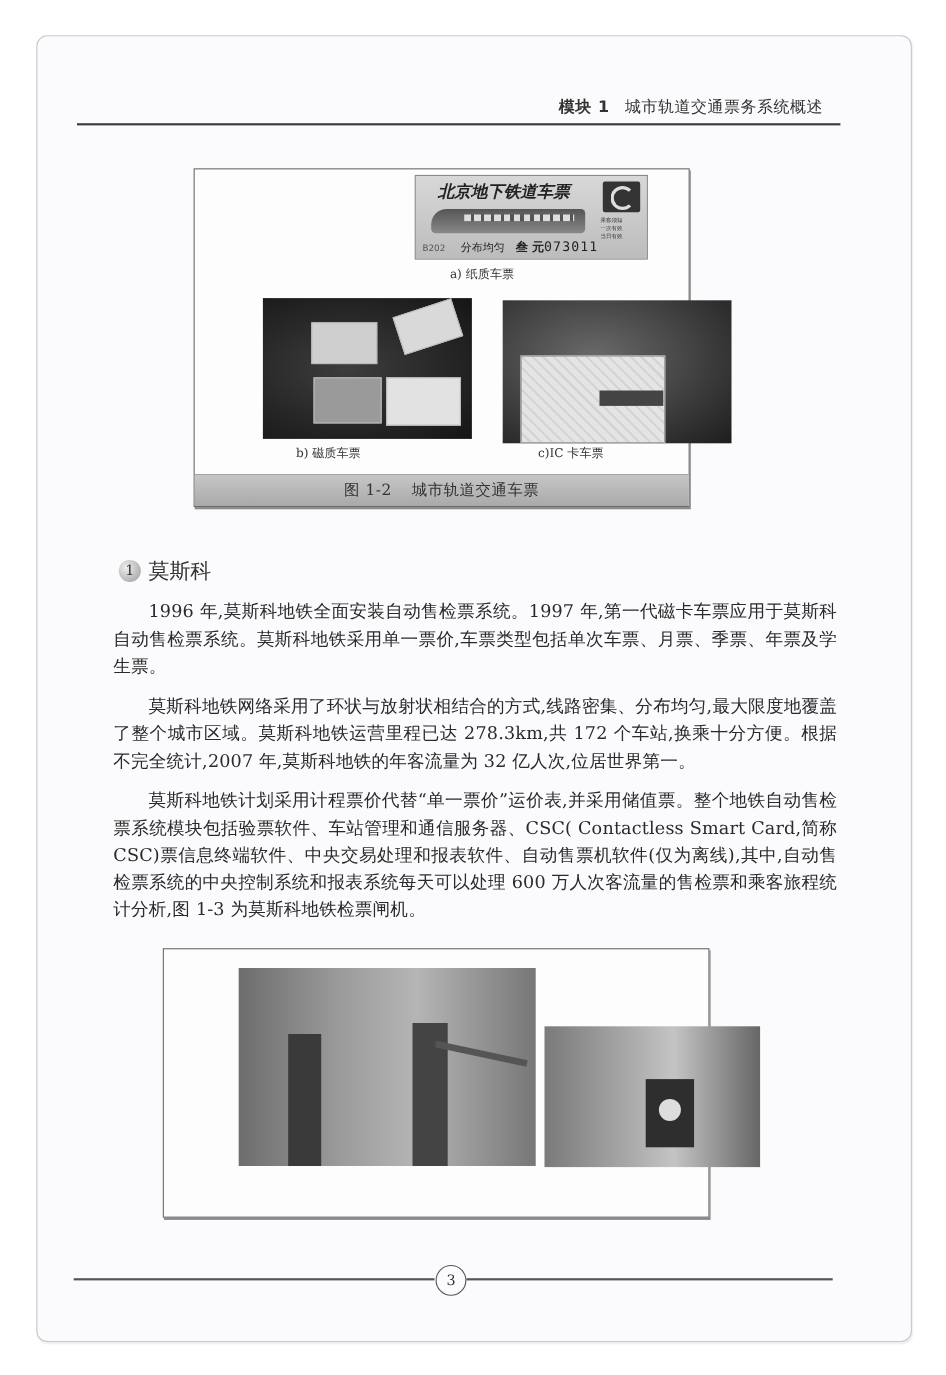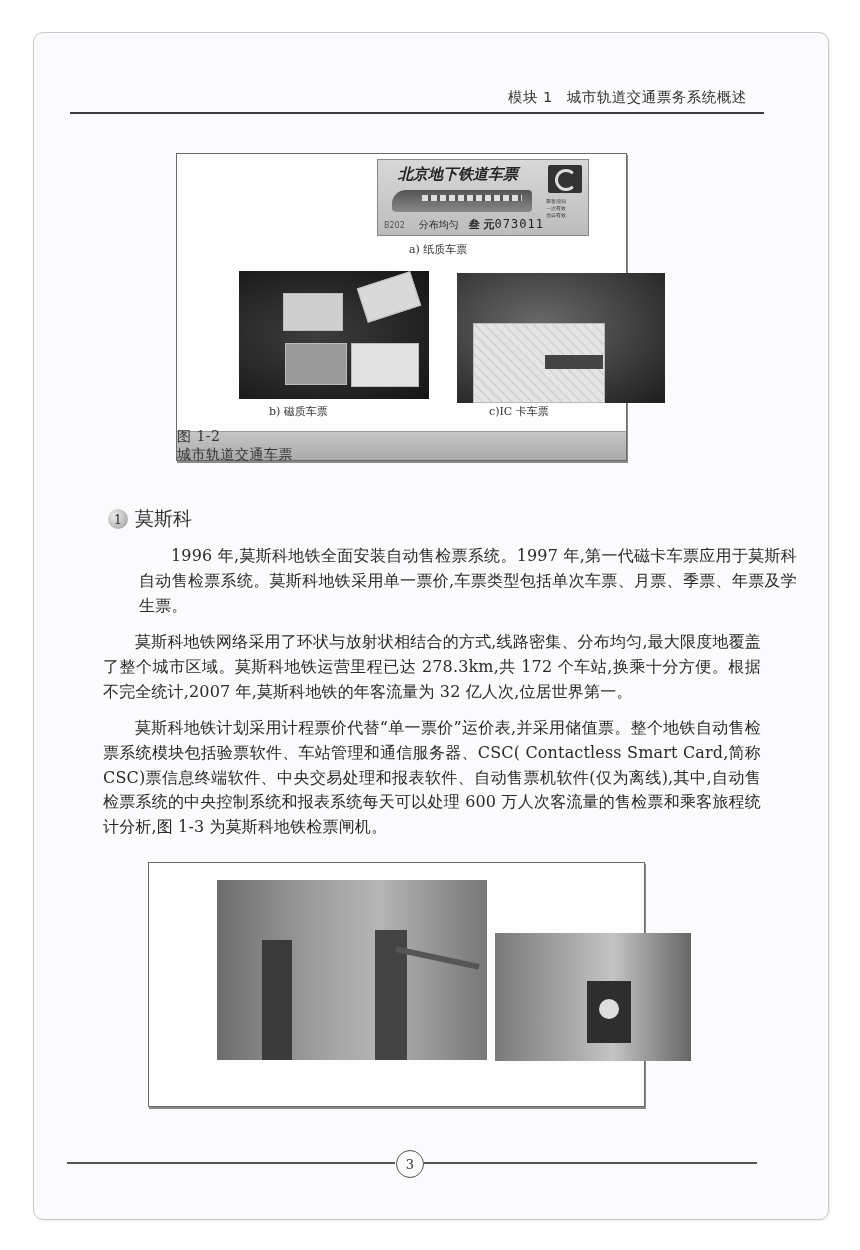--- a/index.html
+++ b/index.html
@@ -9,29 +9,29 @@
   }
   .page {
     position:absolute; left:33px; top:32px; width:794px; height:1186px;
     background:#fbfafc; border:1px solid #c9c9cc; border-radius:10px;
     box-shadow: 1px 1px 2px rgba(0,0,0,0.08);
   }
   .header-text {
     position:absolute; left:508px; top:88px; font-size:14.5px; color:#333;
     font-family: "DejaVu Sans", "Liberation Sans", sans-serif; letter-spacing:0.5px;
   }
-  .header-text .mod { margin-right:14px; }
+  .header-text .mod { margin-right:14px;font-weight:bold; }
   .header-rule { position:absolute; left:70px; top:112px; width:694px; height:2px; background:#3c3c44; }
 
   .fig { position:absolute; background:#fdfdfd; border:1px solid #6a6a6a; box-shadow: 1px 2px 0 #8a8a8a; }
   .fig-caption-bar {
     position:absolute; left:0; right:0; bottom:0; height:28px;
     background:linear-gradient(#c6c6c6,#a9a9a9); border-top:1px solid #9a9a9a;
-    display:flex; align-items:flex-start; justify-content:center;
-    font-size:14px; color:#333; letter-spacing:0.5px;flex-direction:column;
+    display:flex; align-items:center; justify-content:center;
+    font-size:14px; color:#333; letter-spacing:0.5px;
   }
   .fig-caption-bar .num { margin-right:18px; }
   .fig1 { left:176px; top:153px; width:449px; height:306px; }
   .fig2 { left:148px; top:862px; width:495px; height:243px; }
 
   .photo { position:absolute; overflow:hidden;margin-left:40px; }
   .subcap { position:absolute; font-size:11px; color:#333; }
 
   .ticket {
     left:160px; top:5px; width:210px; height:75px;
@@ -56,21 +56,21 @@
   .gate2 { left:306px; top:70px; width:196px; height:128px; background:linear-gradient(90deg,#7a7a7a,#aaa 40%,#c4c4c4 60%,#666); }
 
   .section-head { position:absolute; left:108px; top:506px; display:flex; align-items:center; font-size:19px; color:#333; }
   .section-head .badge {
     width:20px; height:20px; border-radius:50%; background:radial-gradient(circle at 35% 35%, #eee, #9a9a9a);
     font-size:13px; display:flex; align-items:center; justify-content:center; margin-right:7px; color:#333;
   }
 
   .para { position:absolute; left:103px; width:658px; font-size:16px; line-height:24.8px; color:#2a2a2a; text-align:justify; letter-spacing:0.15px; }
   .para p { margin:0; text-indent:32px; }
-  .p1 { top:544px;margin-left:36px; }
+  .p1 { top:544px; }
   .p2 { top:630px; }
   .p3 { top:716px; }
 
   .footer-rule { position:absolute; top:1162px; height:1.5px; background:#555; }
   .footer-rule.l { left:67px; width:328px; }
   .footer-rule.r { left:424px; width:333px; }
   .page-num {
     position:absolute; left:396px; top:1150px; width:26px; height:26px; border:1.5px solid #555; border-radius:50%;
     display:flex; align-items:center; justify-content:center; font-size:13px; color:#333; background:#fbfafc;
   }

